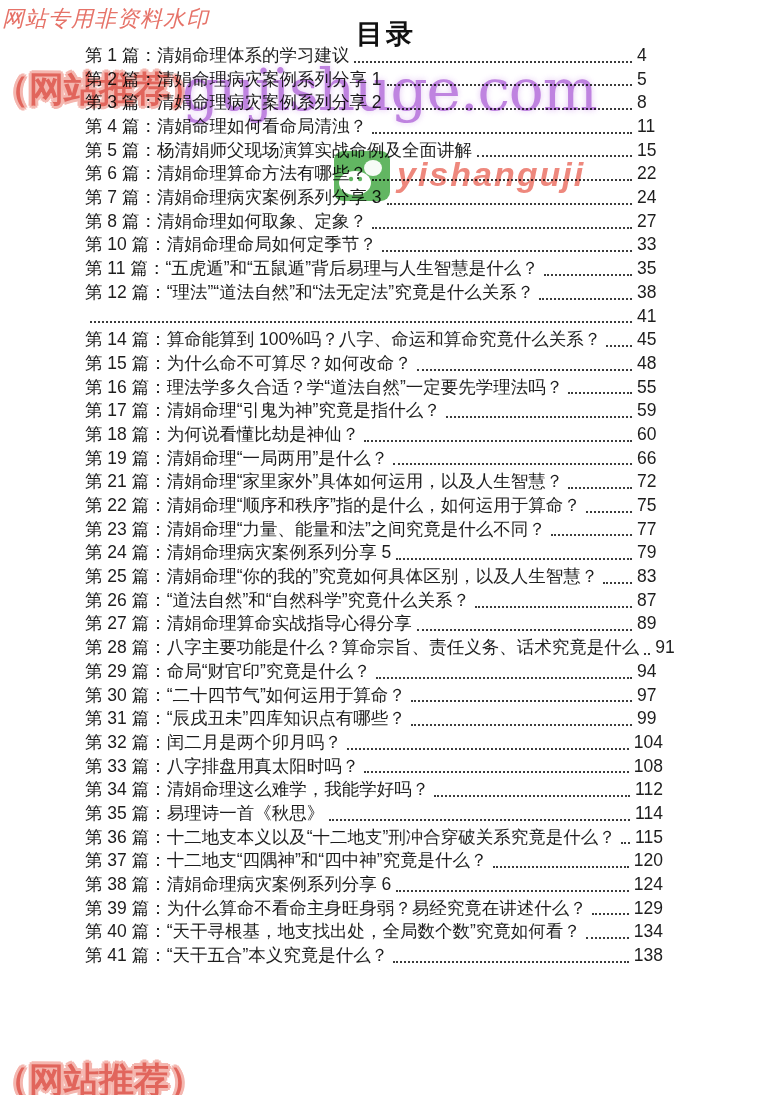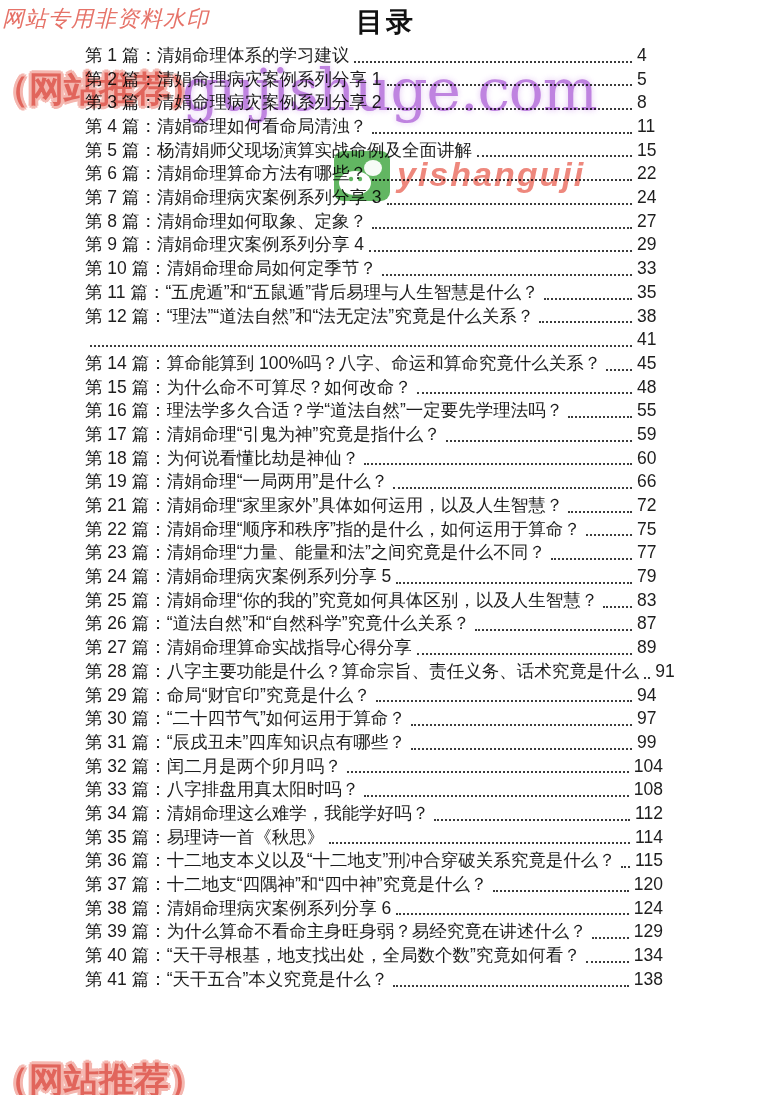--- a/index.html
+++ b/index.html
@@ -7,21 +7,21 @@
     position:relative;
     width:772px;height:1095px;
     background:#ffffff;
     overflow:hidden;
     font-family:"Liberation Sans","DejaVu Sans",sans-serif;
     color:#1d1d1d;
   }
   
   .title{
     margin:0;
-    padding-top:5px;
+    padding-top:17px;
     text-align:center;
     font-size:27px;
     font-weight:900;
     letter-spacing:3px;
     line-height:34px;
     color:#111;
   }
   
   .toc{
     position:absolute;
@@ -148,25 +148,20 @@
     <span class="dots"></span>
     <span class="pg">24</span>
   </div>
 
   <div class="row">
     <span class="lbl">第 8 篇：清娟命理如何取象、定象？</span>
     <span class="dots"></span>
     <span class="pg">27</span>
   </div>
 
-  <div class="row">
-    <span class="lbl">第 9 篇：清娟命理灾案例系列分享 4</span>
-    <span class="dots"></span>
-    <span class="pg">29</span>
-  </div>
 
   <div class="row">
     <span class="lbl">第 10 篇：清娟命理命局如何定季节？</span>
     <span class="dots"></span>
     <span class="pg">33</span>
   </div>
 
   <div class="row">
     <span class="lbl">第 11 篇：“五虎遁”和“五鼠遁”背后易理与人生智慧是什么？</span>
     <span class="dots"></span>

